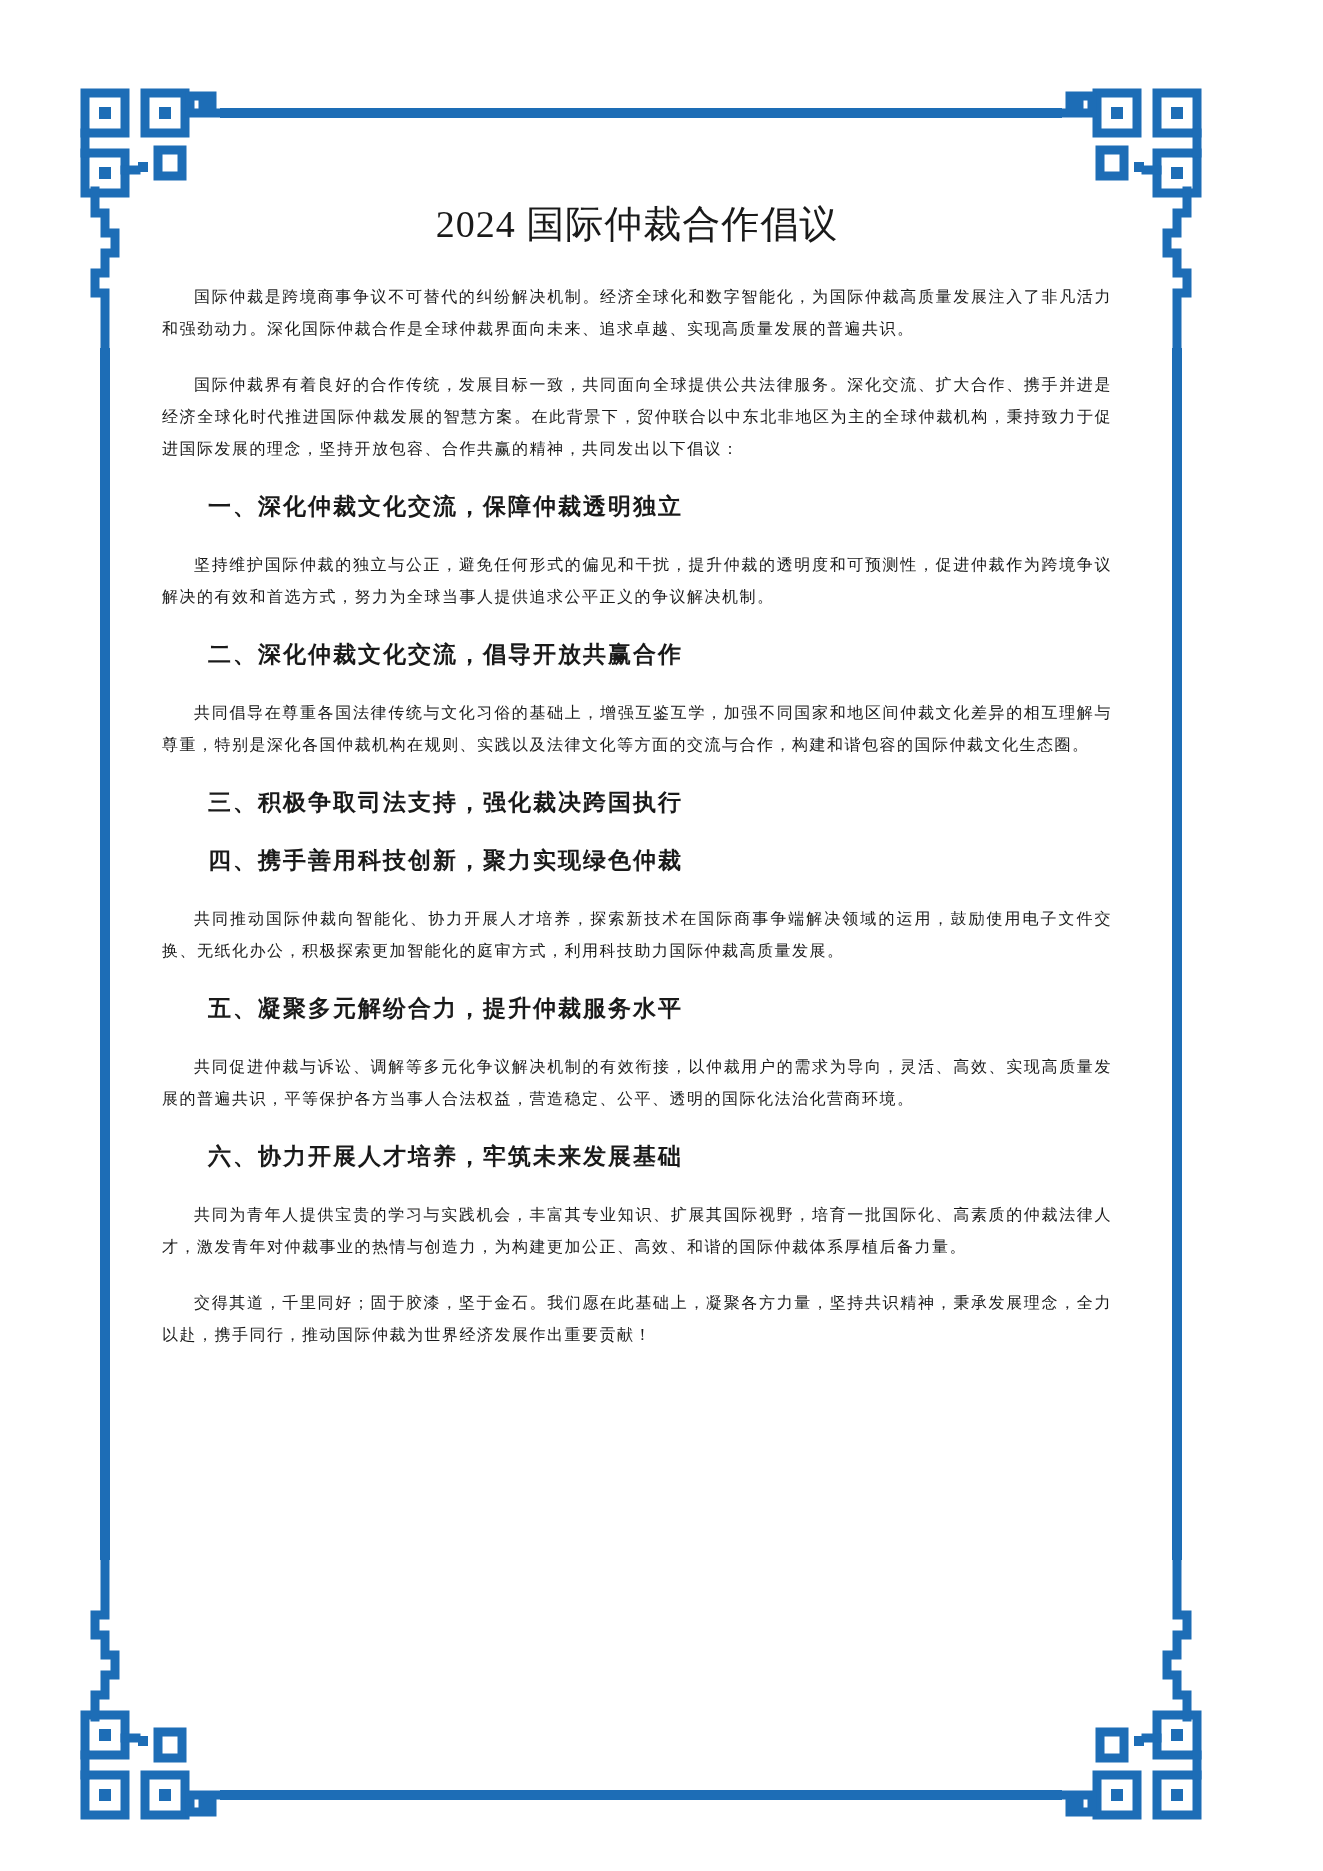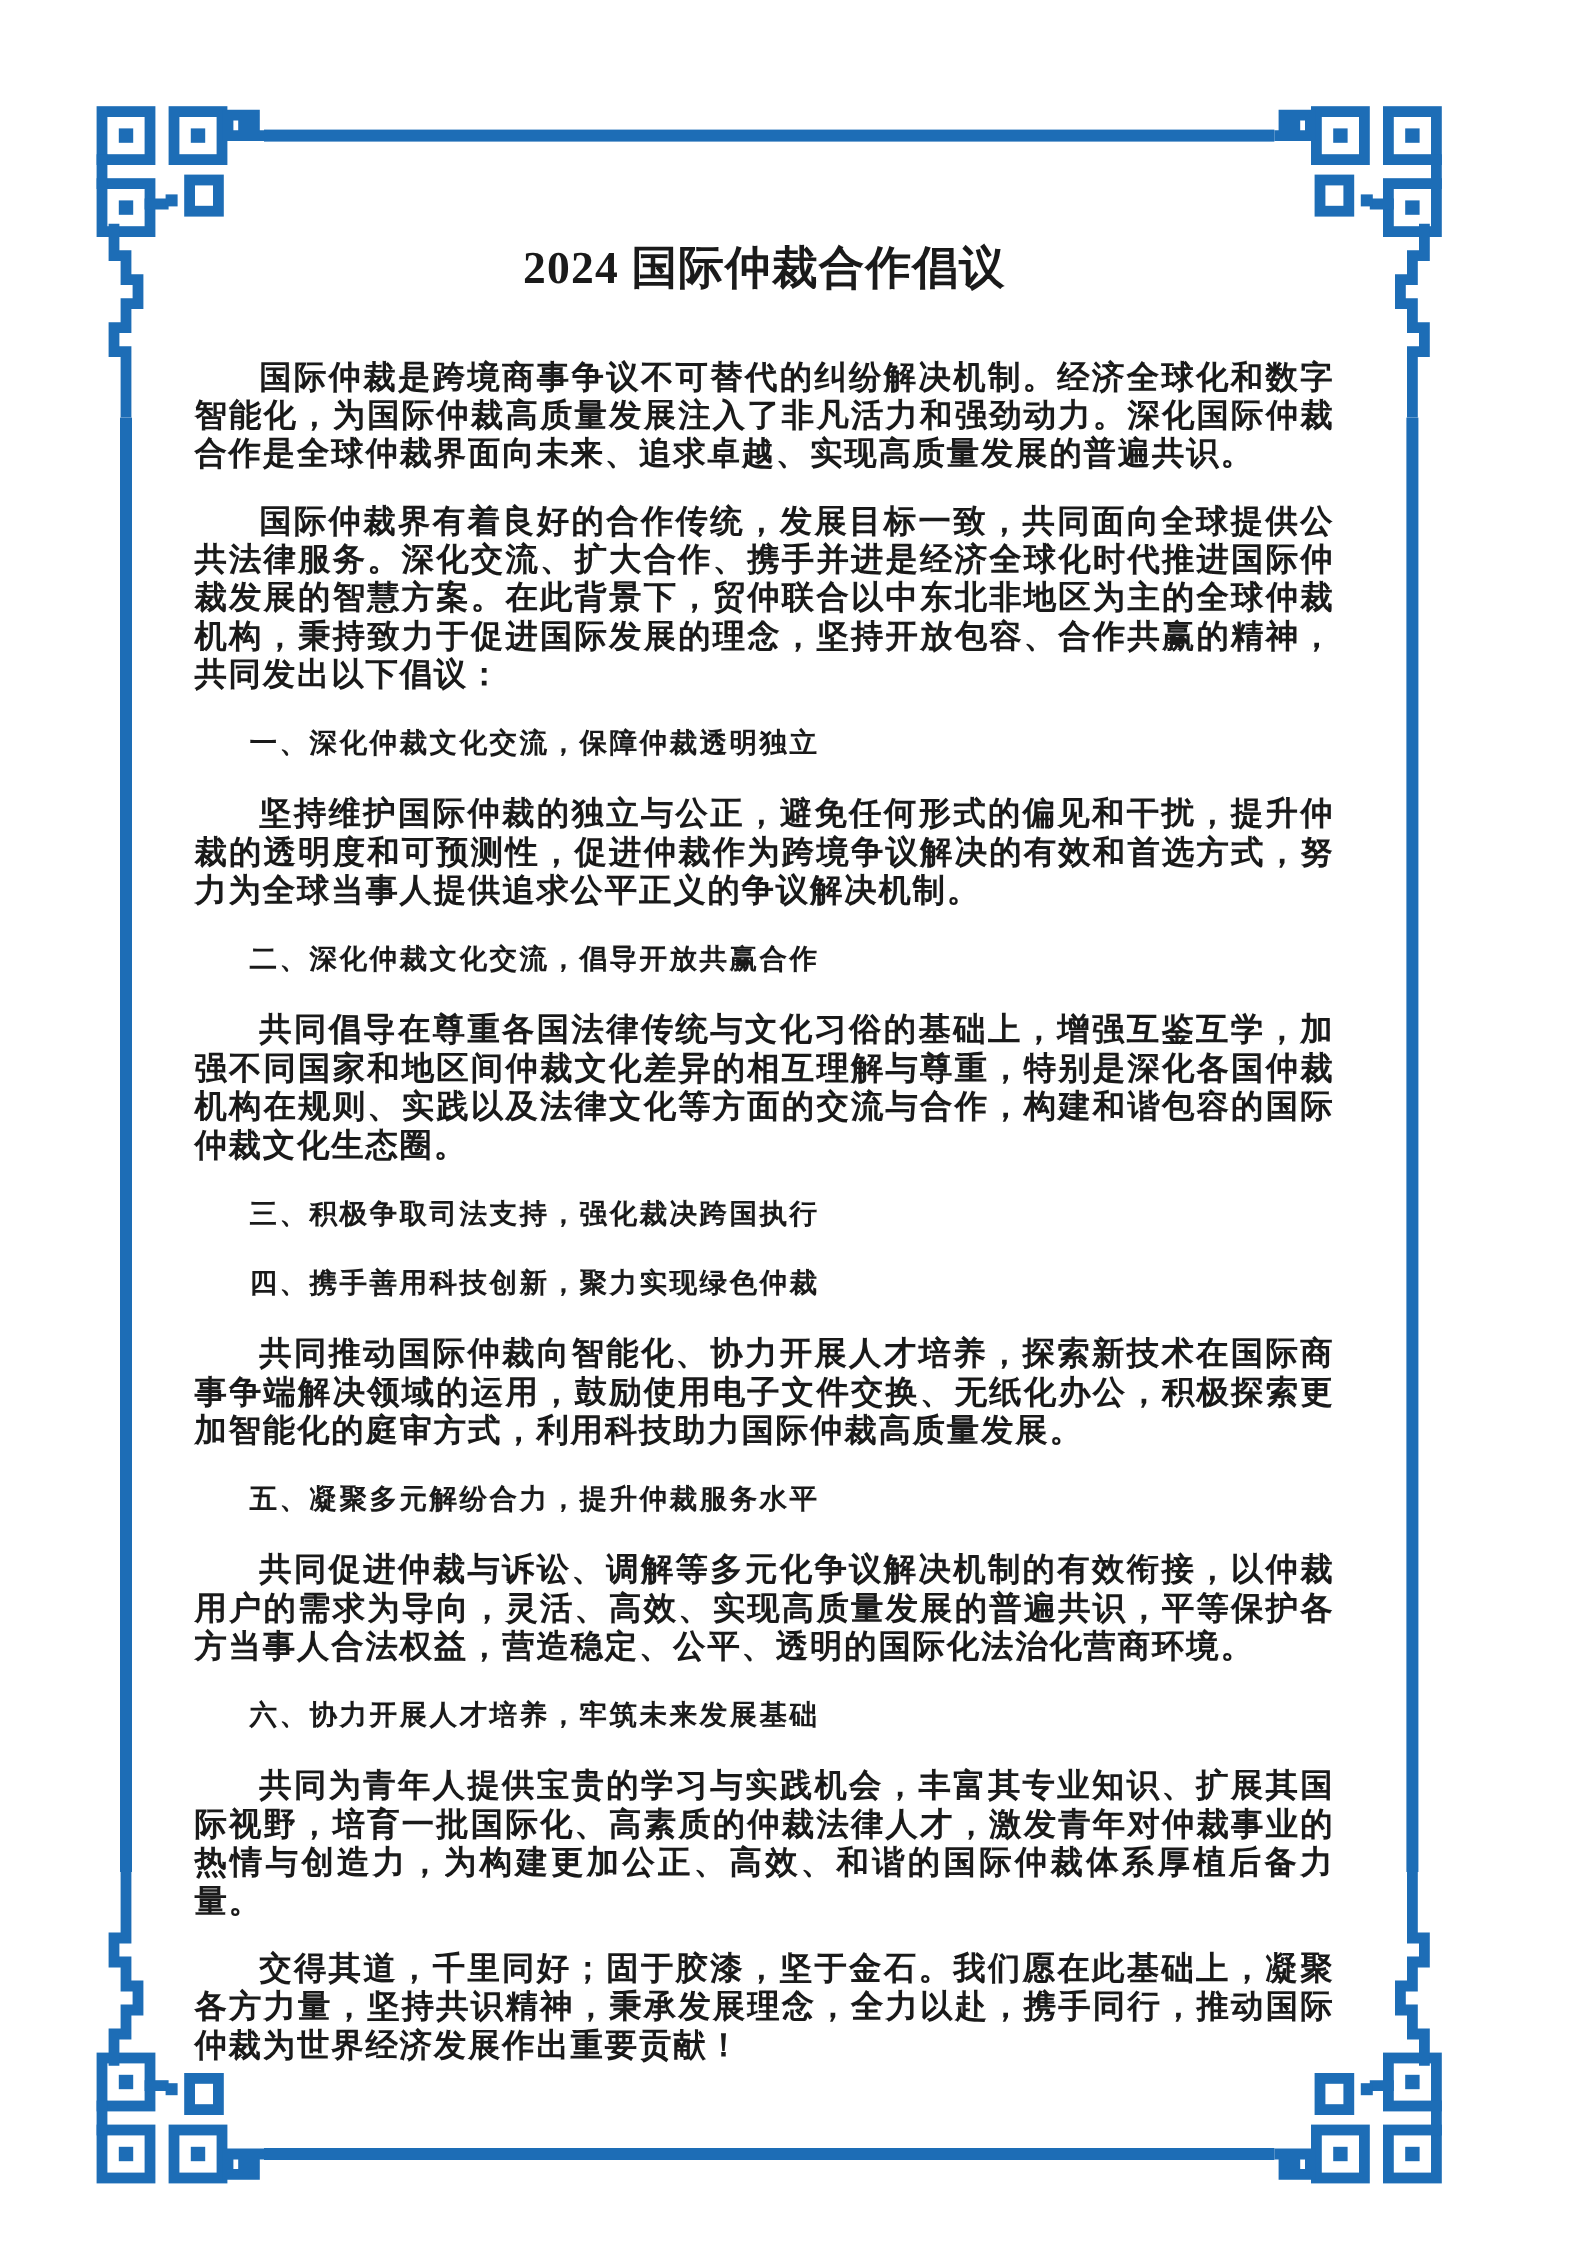--- a/index.html
+++ b/index.html
@@ -22,30 +22,29 @@
   .corner.br{left:1062px;top:1560px;transform:scale(-1,-1);}
   .bline{position:absolute;background:var(--frame-blue);}
   .b-top{left:220px;top:108px;width:842px;height:10px;}
   .b-bottom{left:220px;top:1790px;width:842px;height:10px;}
   .b-left{left:100px;top:348px;width:10px;height:1212px;}
   .b-right{left:1172px;top:348px;width:10px;height:1212px;}
 
   
   .content{position:absolute;left:162px;top:200px;width:950px;}
   .doc-title{
-    margin:0 0 50px 0;
-    font-size:38px;font-weight:bold;text-align:center;
+    margin:0 0 33px 0;
+    font-size:38px;font-weight:normal;text-align:center;
     letter-spacing:1px;line-height:48px;
   }
   .para{
     margin:24px 0;
-    font-size:27px;line-height:32px;
+    font-size:16px;line-height:32px;
     text-align:justify;text-indent:2em;
     letter-spacing:1.5px;
-    font-weight:bold;
   }
   .sec-heading{
     margin:26px 0;
     font-size:23px;font-weight:bold;
     text-indent:2em;letter-spacing:2px;line-height:32px;
   }
 </style>
 </head>
 <body>
 

